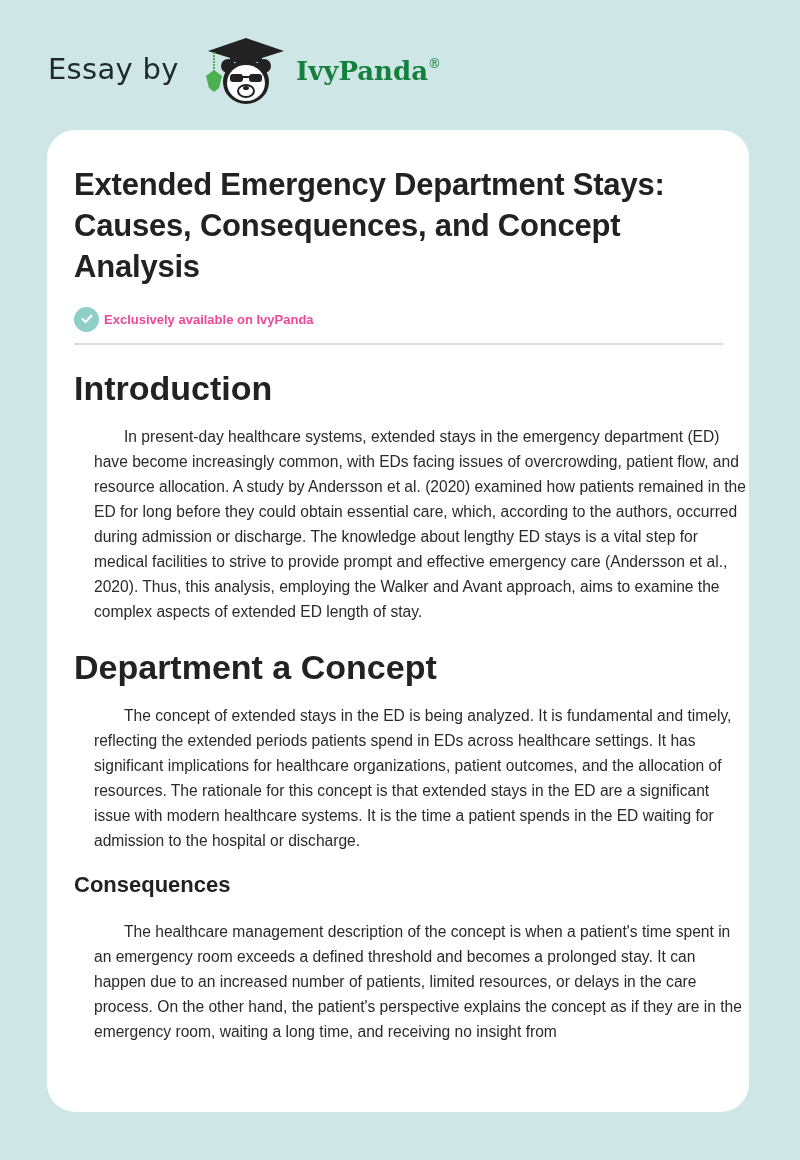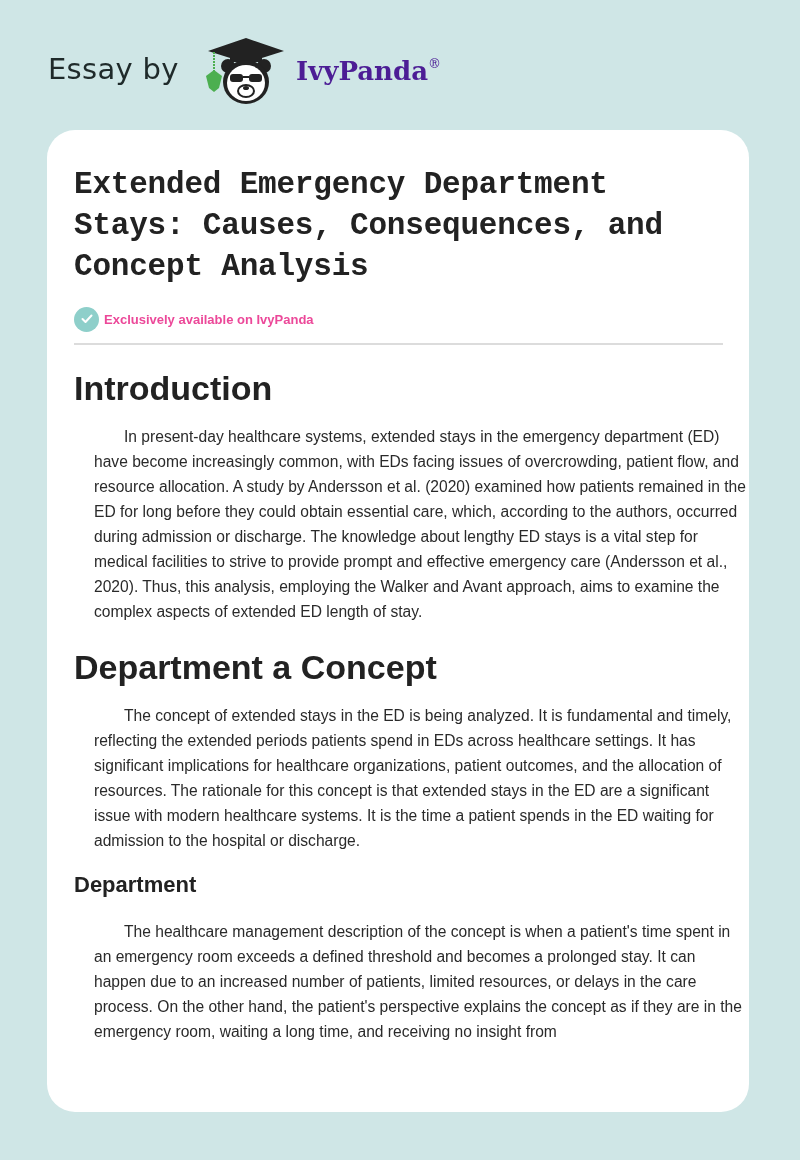--- a/index.html
+++ b/index.html
@@ -19,32 +19,31 @@
       position: absolute; left: 48px; top: 52px;
       font-family: "DejaVu Sans", sans-serif;
       font-size: 29px; color: #1f2a2a; letter-spacing: 0.3px;
     }
     .logo-icon {
       position: absolute; left: 202px; top: 36px; width: 88px; height: 72px;
     }
     .brand {
       position: absolute; left: 296px; top: 56px;
       font-family: "DejaVu Serif", serif; font-weight: bold;
-      font-size: 26px; color: #4c1d95;
+      font-size: 26px; color: #15803d;
     }
     .brand sup { font-size: 13px; vertical-align: 12px; font-weight: normal; }
     .card {
       position: absolute; left: 47px; top: 130px; width: 702px; height: 982px;
       background: #ffffff; border-radius: 28px; overflow: hidden;
     }
     .card-inner { padding: 34px 27px 0 27px; }
     .title {
       font-size: 31px; font-weight: bold; line-height: 41px; color: #222;
       letter-spacing: -0.2px;
-      font-family: Liberation Mono, monospace;
     }
     .badge-row { display: flex; align-items: center; margin-top: 20px; height: 24px; }
     .check-icon {
       width: 25px; height: 25px; border-radius: 50%; background: #8ecfca;
       display: flex; align-items: center; justify-content: center; margin-right: 5px;
     }
     .badge-text { font-size: 13px; font-weight: bold; color: #ec4899; }
     .divider { height: 2px; background: #dcdcdc; margin-top: 12px; width: 649px; }
     h2.section {
       font-size: 34px; font-weight: bold; color: #222; margin-top: 26px; line-height: 34px;
@@ -102,16 +101,16 @@
     </div>
 
     <div class="divider"></div>
 
     <h2 class="section">Introduction</h2>
     <p class="body">In present-day healthcare systems, extended stays in the emergency department (ED) have become increasingly common, with EDs facing issues of overcrowding, patient flow, and resource allocation. A study by Andersson et al. (2020) examined how patients remained in the ED for long before they could obtain essential care, which, according to the authors, occurred during admission or discharge. The knowledge about lengthy ED stays is a vital step for medical facilities to strive to provide prompt and effective emergency care (Andersson et al., 2020). Thus, this analysis, employing the Walker and Avant approach, aims to examine the complex aspects of extended ED length of stay.</p>
 
     <h2 class="section">Department a Concept</h2>
     <p class="body">The concept of extended stays in the ED is being analyzed. It is fundamental and timely, reflecting the extended periods patients spend in EDs across healthcare settings. It has significant implications for healthcare organizations, patient outcomes, and the allocation of resources. The rationale for this concept is that extended stays in the ED are a significant issue with modern healthcare systems. It is the time a patient spends in the ED waiting for admission to the hospital or discharge.</p>
 
-    <h3 class="sub">Department</h3>
+    <h3 class="sub">Consequences</h3>
     <p class="body">The healthcare management description of the concept is when a patient's time spent in an emergency room exceeds a defined threshold and becomes a prolonged stay. It can happen due to an increased number of patients, limited resources, or delays in the care process. On the other hand, the patient's perspective explains the concept as if they are in the emergency room, waiting a long time, and receiving no insight from</p>
   </div>
 </div>
 
 </body></html>

